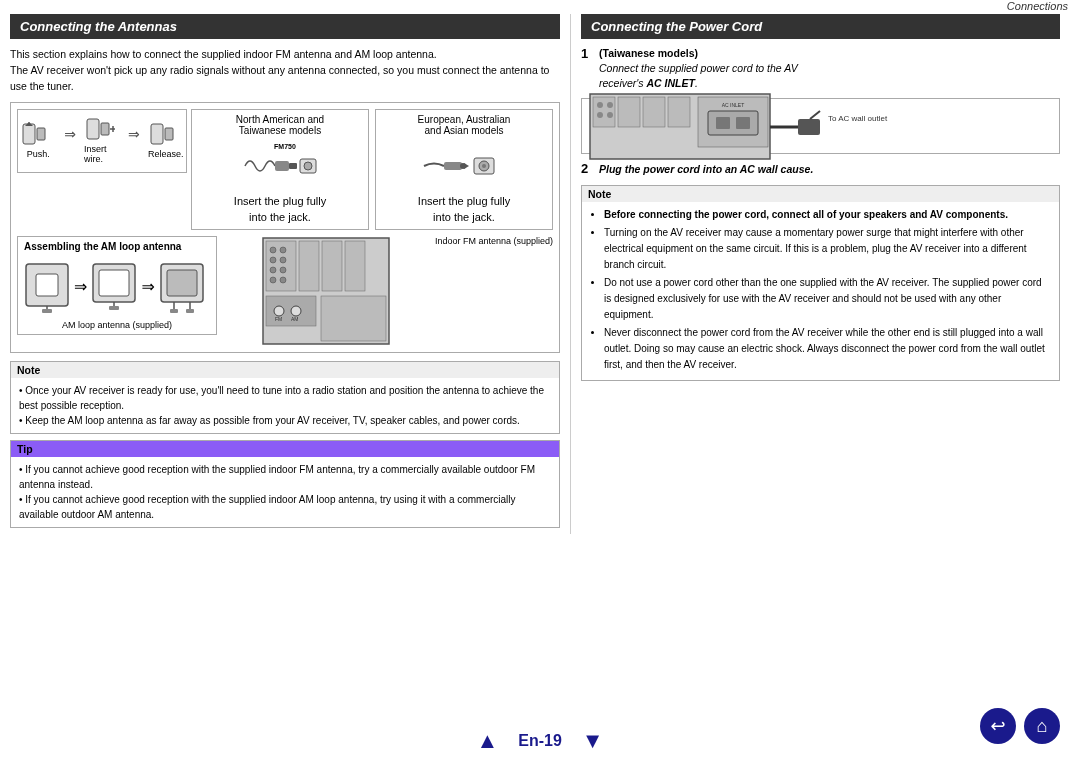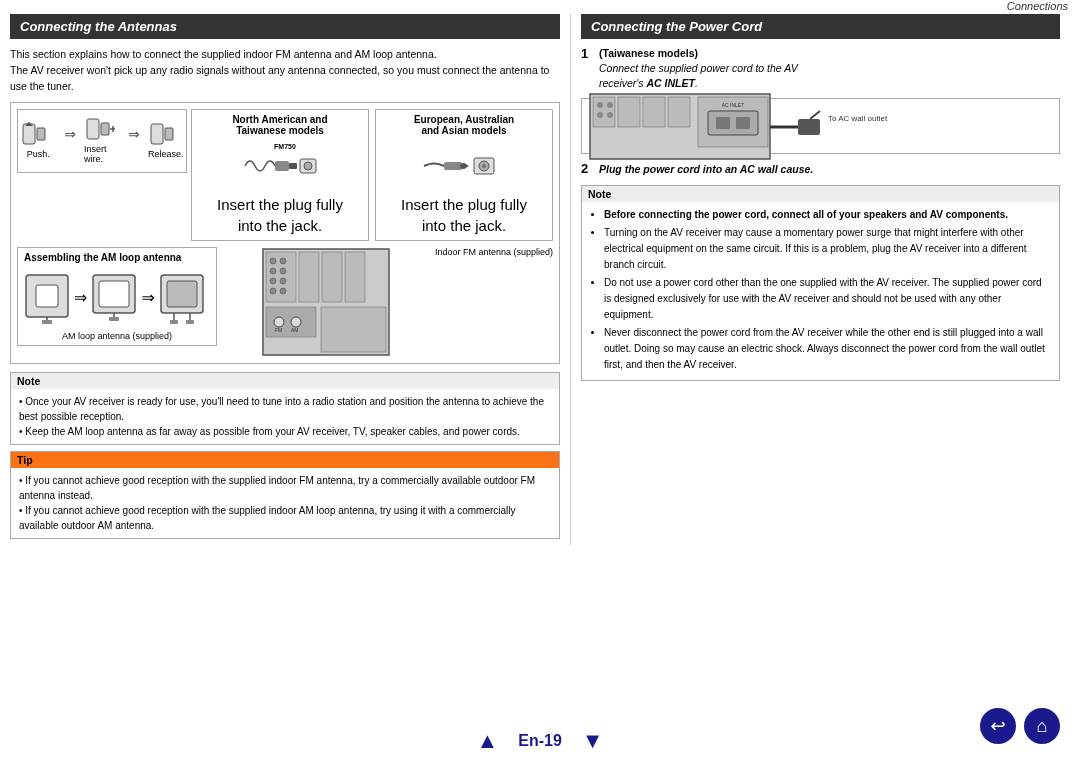--- a/index.html
+++ b/index.html
@@ -106,36 +106,36 @@
       flex: 1;
     }
 
     .plug-box {
       border: 1px solid #aaa;
       padding: 4px 6px;
       flex: 1;
     }
 
     .plug-box-header {
-      font-weight: bold;
+      font-weight: normal;
       font-size: 10px;
       text-align: center;
       margin-bottom: 4px;
     }
 
     .plug-image-area {
       height: 50px;
       display: flex;
       align-items: center;
       justify-content: center;
       margin-bottom: 4px;
     }
 
     .plug-text {
-      font-size: 15px;
+      font-size: 11px;
       text-align: center;
       line-height: 1.4;
     }
 
     .am-loop-box {
       border: 1px solid #aaa;
       padding: 4px 6px;
       width: 200px;
     }
 
@@ -222,21 +222,21 @@
 
     .tip-box {
       border: 1px solid #aaa;
       padding: 5px 8px;
       margin-bottom: 6px;
     }
 
     .tip-header {
       font-weight: bold;
       font-size: 10.5px;
-      background: #f97316;
+      background: #8b5cf6;
       padding: 2px 6px;
       margin: -5px -8px 5px;
       display: block;
     }
 
     .tip-text {
       font-size: 10px;
       line-height: 1.5;
     }
 

